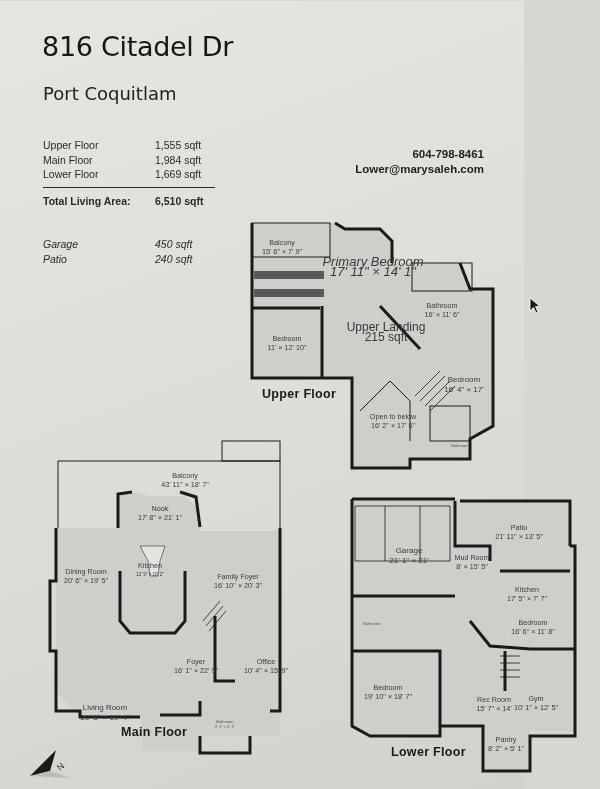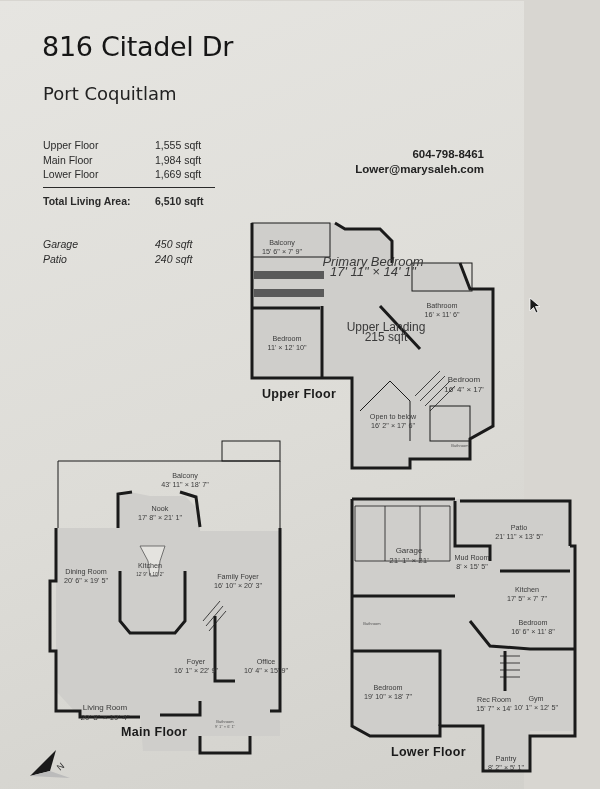--- a/index.html
+++ b/index.html
@@ -235,21 +235,21 @@
       <div>19' 10" × 18' 7"</div>
   </div>
   <div class="lbl" style="left:471px;top:694px;margin-left:23px;">
     <div>Rec Room</div>
       <div>15' 7" × 14'</div>
   </div>
   <div class="lbl" style="left:536px;top:693px;">
     <div>Gym</div>
       <div>10' 1" × 12' 5"</div>
   </div>
-  <div class="lbl" style="left:506px;top:734px;margin-top:19px;">
+  <div class="lbl" style="left:506px;top:734px;">
     <div>Pantry</div>
       <div>8' 2" × 5' 1"</div>
   </div>
   <div class="lbl tiny" style="left:372px;top:620px;">
     <div>Bathroom</div>
   </div>
   <div class="floor-lbl" style="left:391px;top:744px;">Lower Floor</div>
 
   <svg class="cursor" width="14" height="18" viewBox="0 0 14 18">
     <path d="M1 1 L1 14 L4.5 10.5 L7 16 L9 15 L6.5 9.5 L11 9.5 Z" fill="#1a1a1a" stroke="#fff" stroke-width="0.8"></path>

